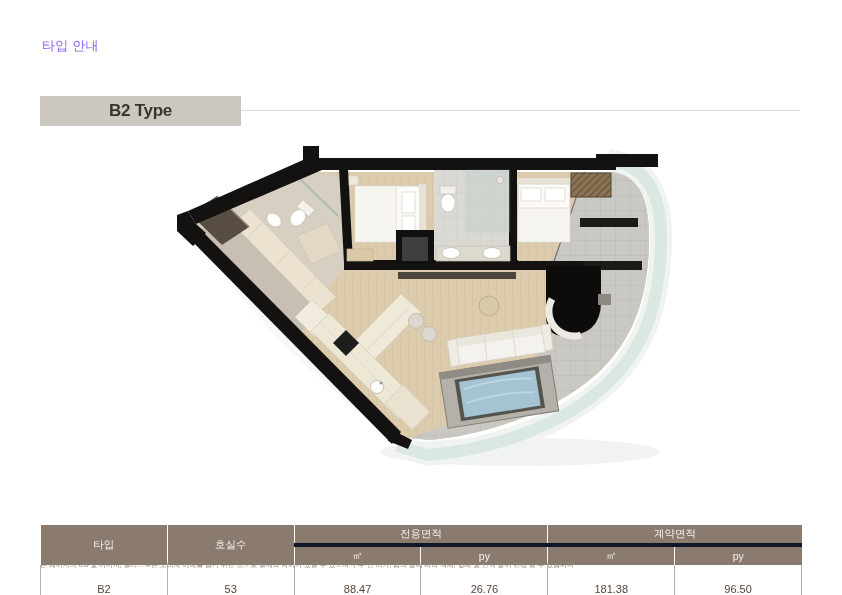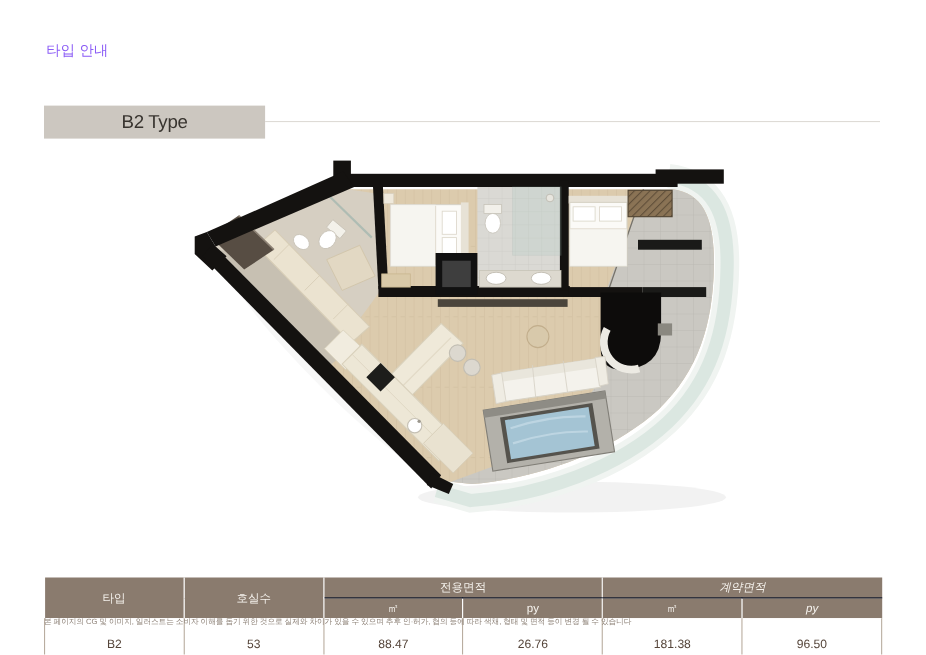--- a/index.html
+++ b/index.html
@@ -8,35 +8,35 @@
     background:#ffffff;
     font-family:"Liberation Sans","DejaVu Sans",sans-serif;
   }
   .small-title{
     position:absolute;left:42px;top:37px;
     font-size:13px;color:#8b5cf6;letter-spacing:0.2px;
   }
   .type-box{
     position:absolute;left:40px;top:96px;width:201px;height:30px;
     background:#ccc7c0;display:flex;align-items:center;justify-content:center;
-    font-size:17px;font-weight:normal;color:#38342f;letter-spacing:-0.3px;
+    font-size:17px;font-weight:bold;color:#38342f;letter-spacing:-0.3px;
   }
   .divider-line{
     position:absolute;left:241px;top:110px;width:559px;height:1px;background:#dedbd6;
   }
   .plan{position:absolute;left:150px;top:135px;}
   .table-wrap{position:absolute;left:40px;top:485px;width:762px;}
   table{width:100%;border-collapse:collapse;table-layout:fixed;margin-top:40px;}
   thead th{
     background:#8a7b6e;color:#f6f3ee;font-weight:normal;
     font-size:10.5px;height:18px;padding:0;
     border-right:1px solid #fdfdfd;
   }
-  thead tr th:last-child{border-right:none;font-style:italic;}
-  thead th.grp{border-bottom:1px solid #0f172a;}
+  thead tr th:last-child{border-right:none;}
+  thead th.grp{border-bottom:4px solid #0f172a;}
   tbody td{
     background:#ffffff;color:#55453a;font-size:11px;text-align:center;
     height:20px;padding:14px;border:1px solid #b9ada0;border-top:none;
   }
   .footnote{
     position:absolute;left:40px;top:560px;
     font-size:7px;color:#8d8177;letter-spacing:-0.1px;
   }
 </style>
 </head>

